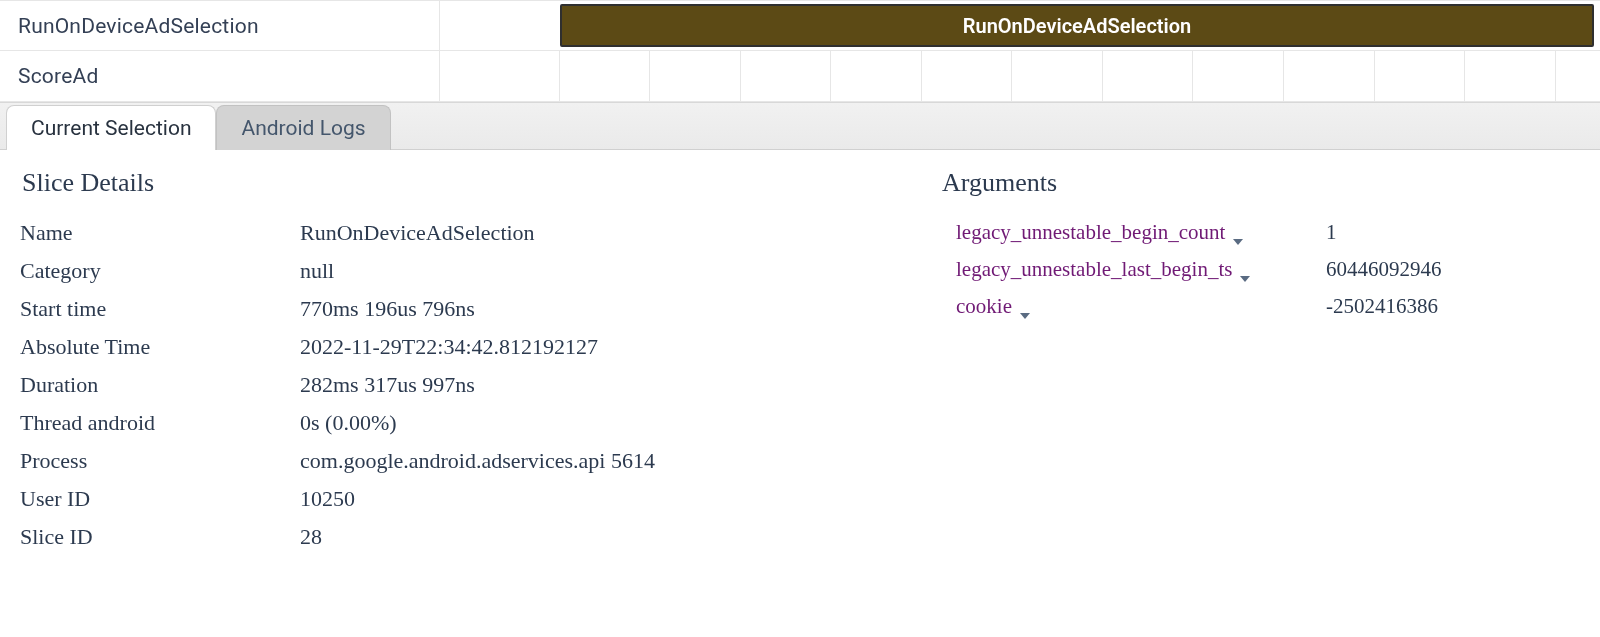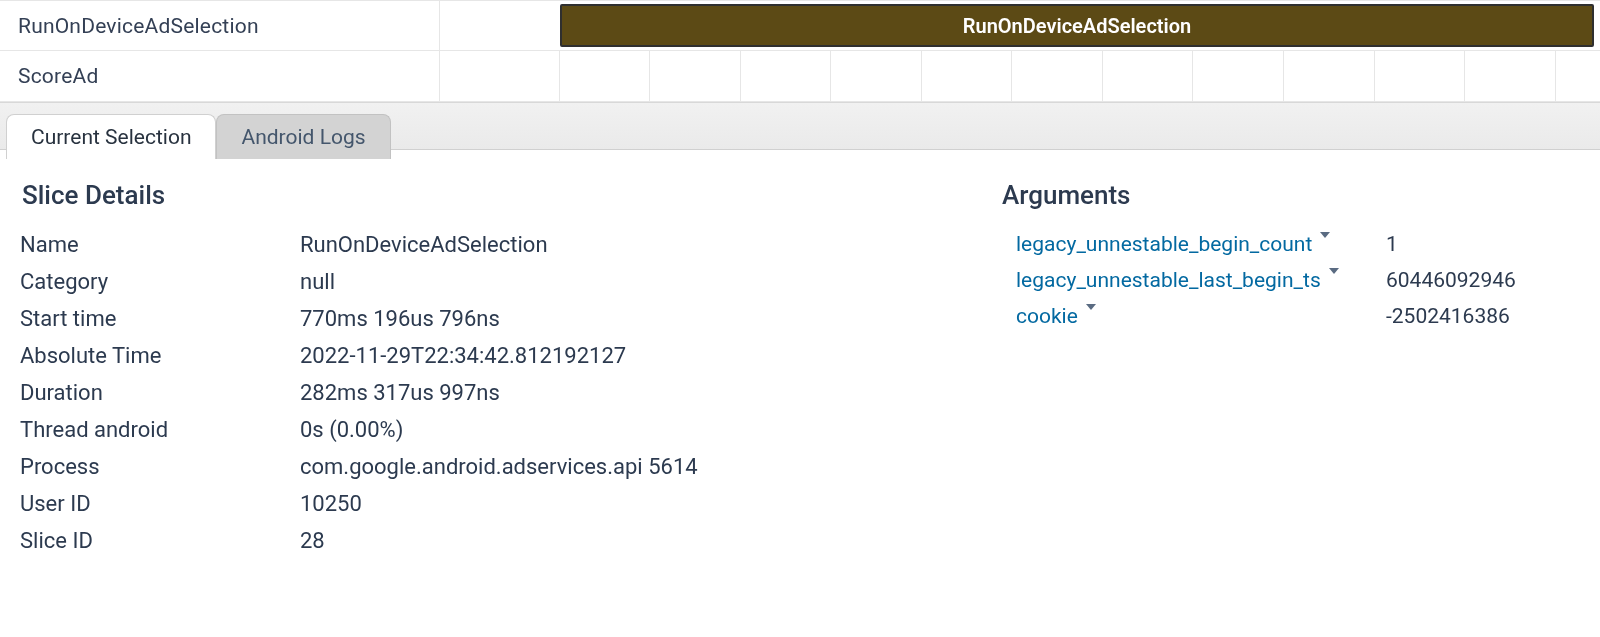--- a/index.html
+++ b/index.html
@@ -83,40 +83,40 @@
     height: 48px;
   }
   .tab {
     padding: 10px 24px 10px 24px;
     font-size: 21px;
     color: #3a4557;
     border-top-left-radius: 8px;
     border-top-right-radius: 8px;
     cursor: pointer;
     position: relative;
-    top: 10px;
+    top: 1px;
     border: 1px solid transparent;
     border-bottom: none;
   }
   .tab.active {
     background: #ffffff;
     border-color: #d0d0d0;
     color: #28323f;
   }
   .tab.inactive {
     background: #d3d3d3;
     border-color: #c2c2c2;
     color: #44566c;
   }
 
   
   .details {
-    padding: 30px 20px 30px 20px;
-    display: flex;
-    gap: 60px;
+    padding: 18px 20px 30px 20px;
+    display: flex;
+    font-family: Liberation Serif, serif;
   }
   .details-col {
     flex: 0 0 auto;
   }
   .details-col.left  { width: 920px; }
   .details-col.right { width: 560px; }
   .section-title {
     font-size: 26px;
     font-weight: 500;
     color: #2c3a4f;
@@ -138,22 +138,22 @@
     color: #2c3a4f;
   }
   .arg-row {
     display: flex;
     align-items: center;
     padding: 6px 0 6px 16px;
     font-size: 21px;
   }
   .arg-key {
     display: inline-flex;
-    align-items: flex-start;
-    color: #0369a1;
+    align-items: flex-end;
+    color: #701a75;
     width: 370px;
     flex: 0 0 370px;
   }
   .arg-val {
     color: #2c3a4f;
   }
   .caret {
     display: inline-block;
     margin-left: 8px;
     width: 0; height: 0;

